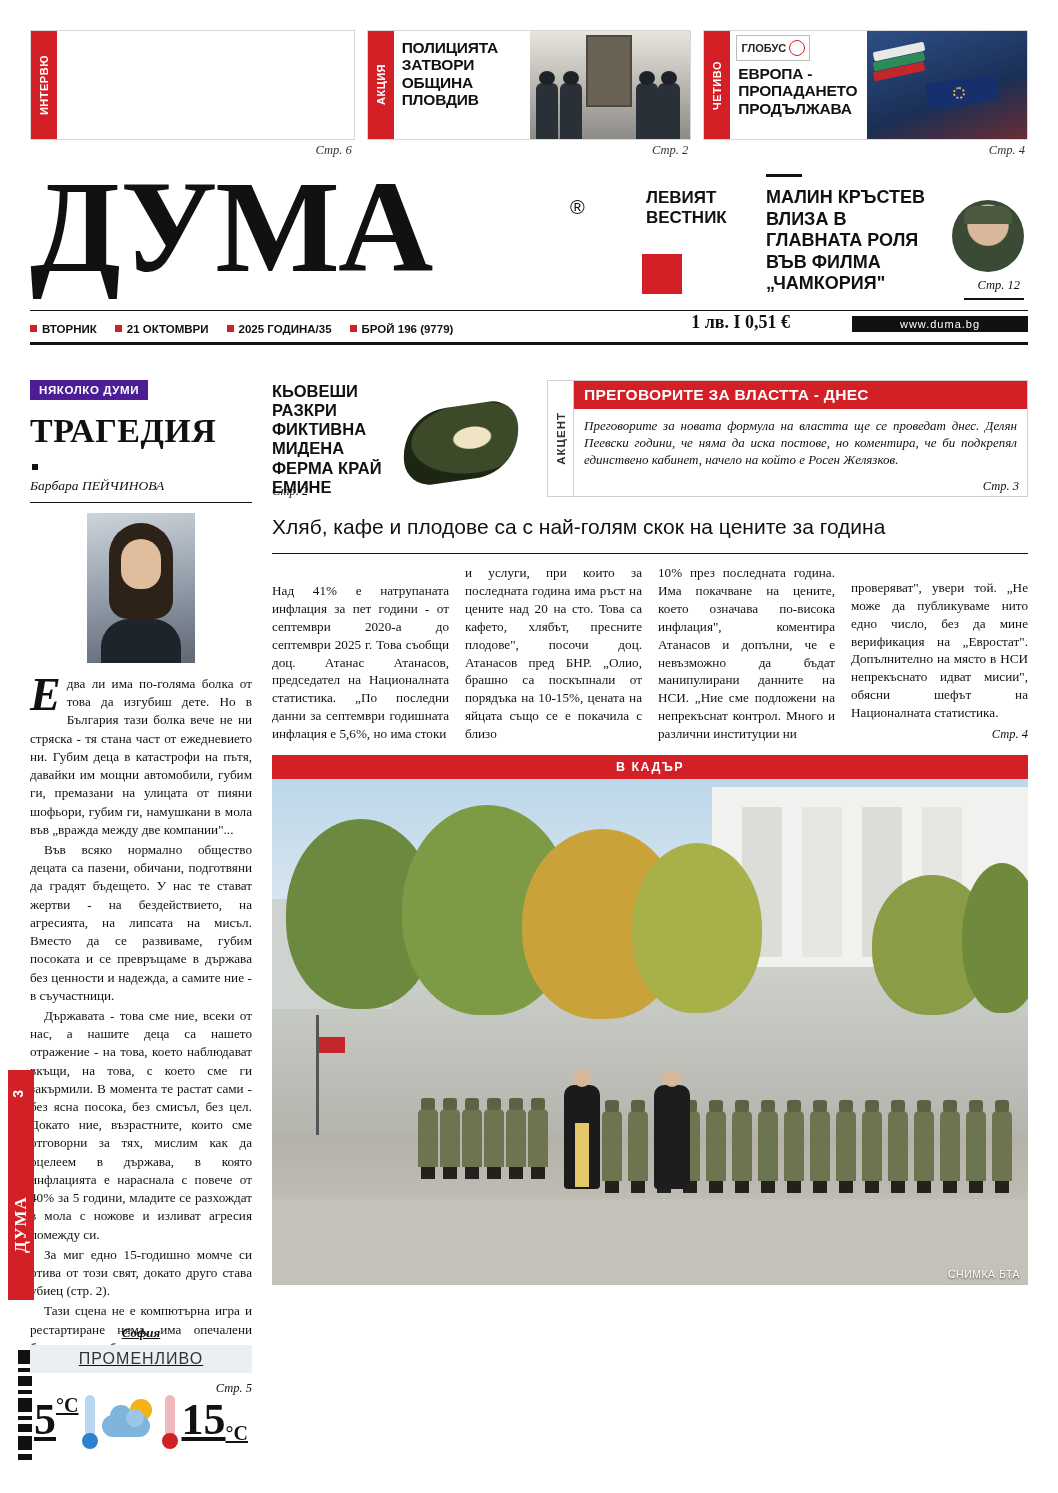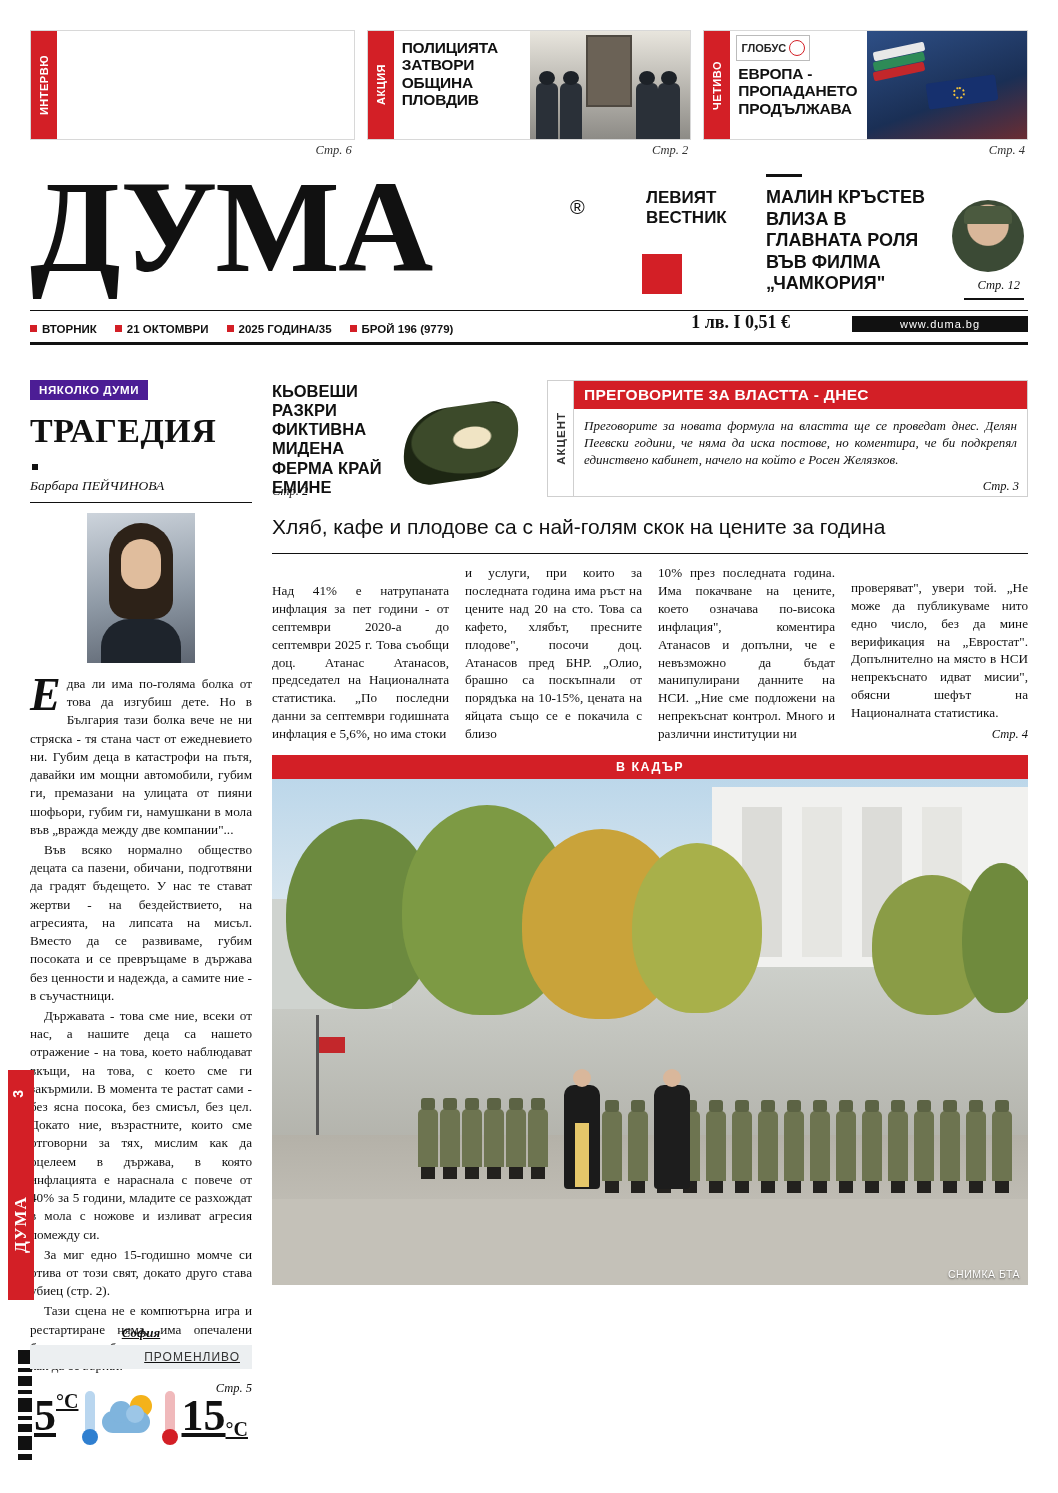--- a/index.html
+++ b/index.html
@@ -142,22 +142,22 @@
   .dropcap {
     float:left; font-family:"Liberation Serif",serif; font-size:46px; line-height:36px;
     font-weight:bold; font-style:italic; padding:2px 6px 0 0;
   }
   .op-page { text-align:right; font-style:italic; font-size:12.5px; margin-top:6px; }
 
   
   .weather { position:absolute; left:30px; top:1325px; width:222px;text-decoration:underline; }
   .weather-city { text-align:center; font-weight:bold; font-style:italic; font-size:13px; margin-bottom:4px;}
   .weather-band {
-    background:#eceff1; text-align:right; font-family:"Liberation Sans",sans-serif;
-    font-size:12px; letter-spacing:1px; padding:5px 12px; color:#333;
+    background:#eceff1; text-align:center; font-family:"Liberation Sans",sans-serif;
+    font-size:16px; letter-spacing:1px; padding:5px 12px; color:#333;
   }
   .weather-row { display:flex; align-items:center; justify-content:space-between; padding:8px 4px 0; height:84px;}
   .temp { font-family:"Liberation Serif",serif; font-weight:bold; font-size:44px; }
   .thermo { width:10px; height:48px; background:#cfd4d8; border-radius:5px; position:relative;}
   .thermo:after{content:'';position:absolute;left:-3px;bottom:-6px;width:16px;height:16px;border-radius:50%;}
   .thermo.cold:after{background:#2f7fd0;} .thermo.cold{background:#b9d6ef;}
   .thermo.hot:after{background:#d31f26;} .thermo.hot{background:#f0b9bb;}
   .wicon { width:56px; height:40px; position:relative; }
   .wsun { position:absolute; left:28px; top:0; width:22px; height:22px; border-radius:50%; background:#f4b21a; }
   .wcloud { position:absolute; left:0; bottom:2px; width:48px; height:22px; background:#7fb4dd; border-radius:12px; }

